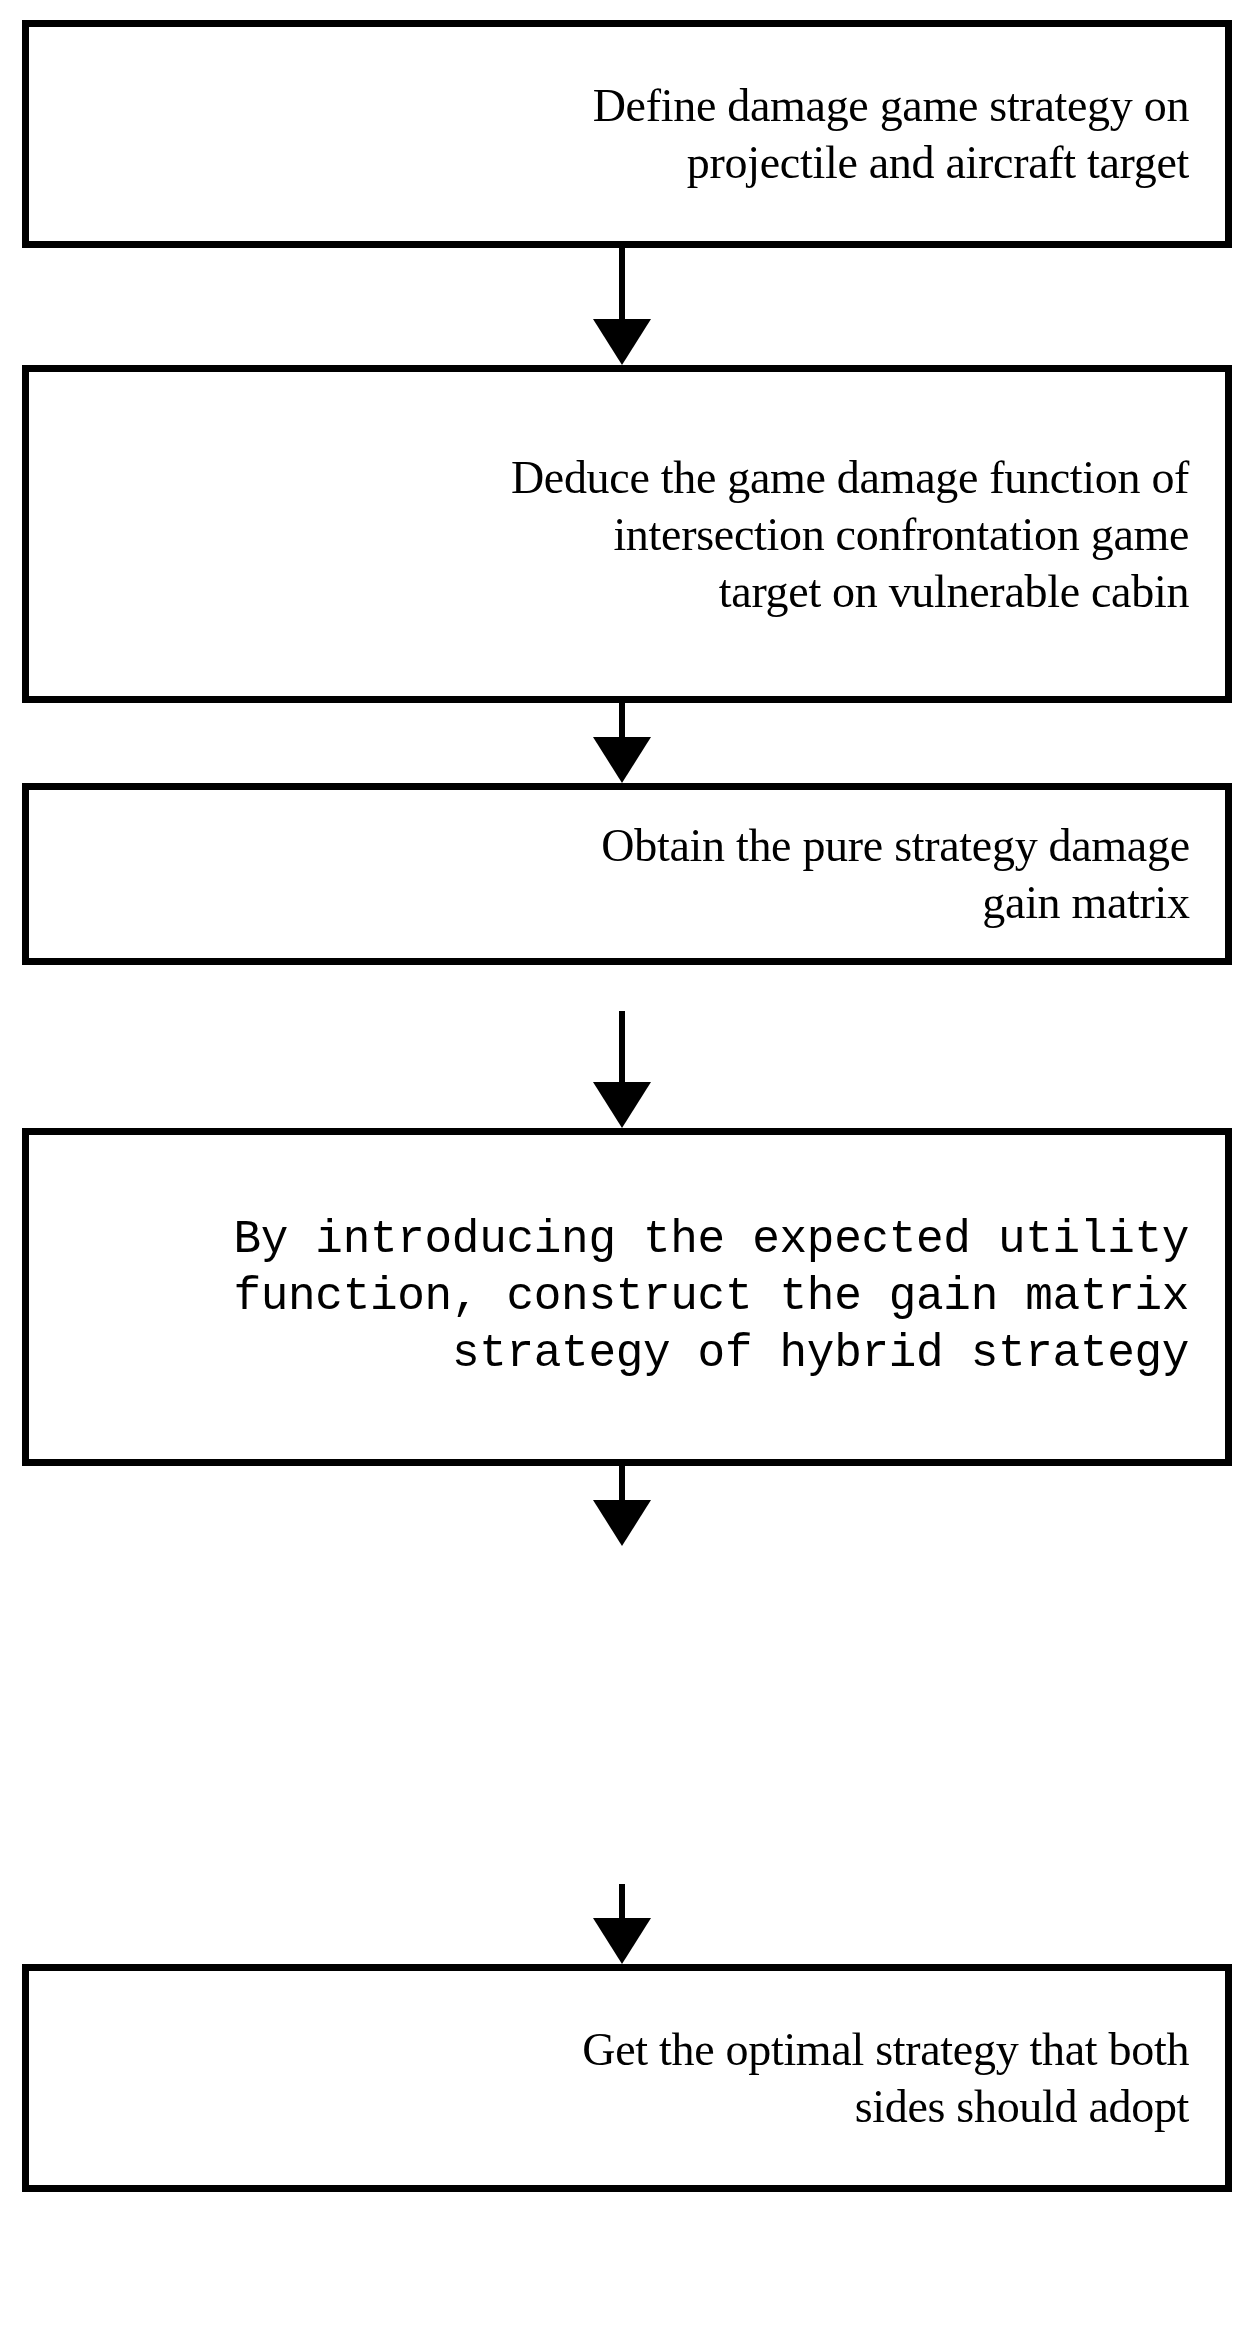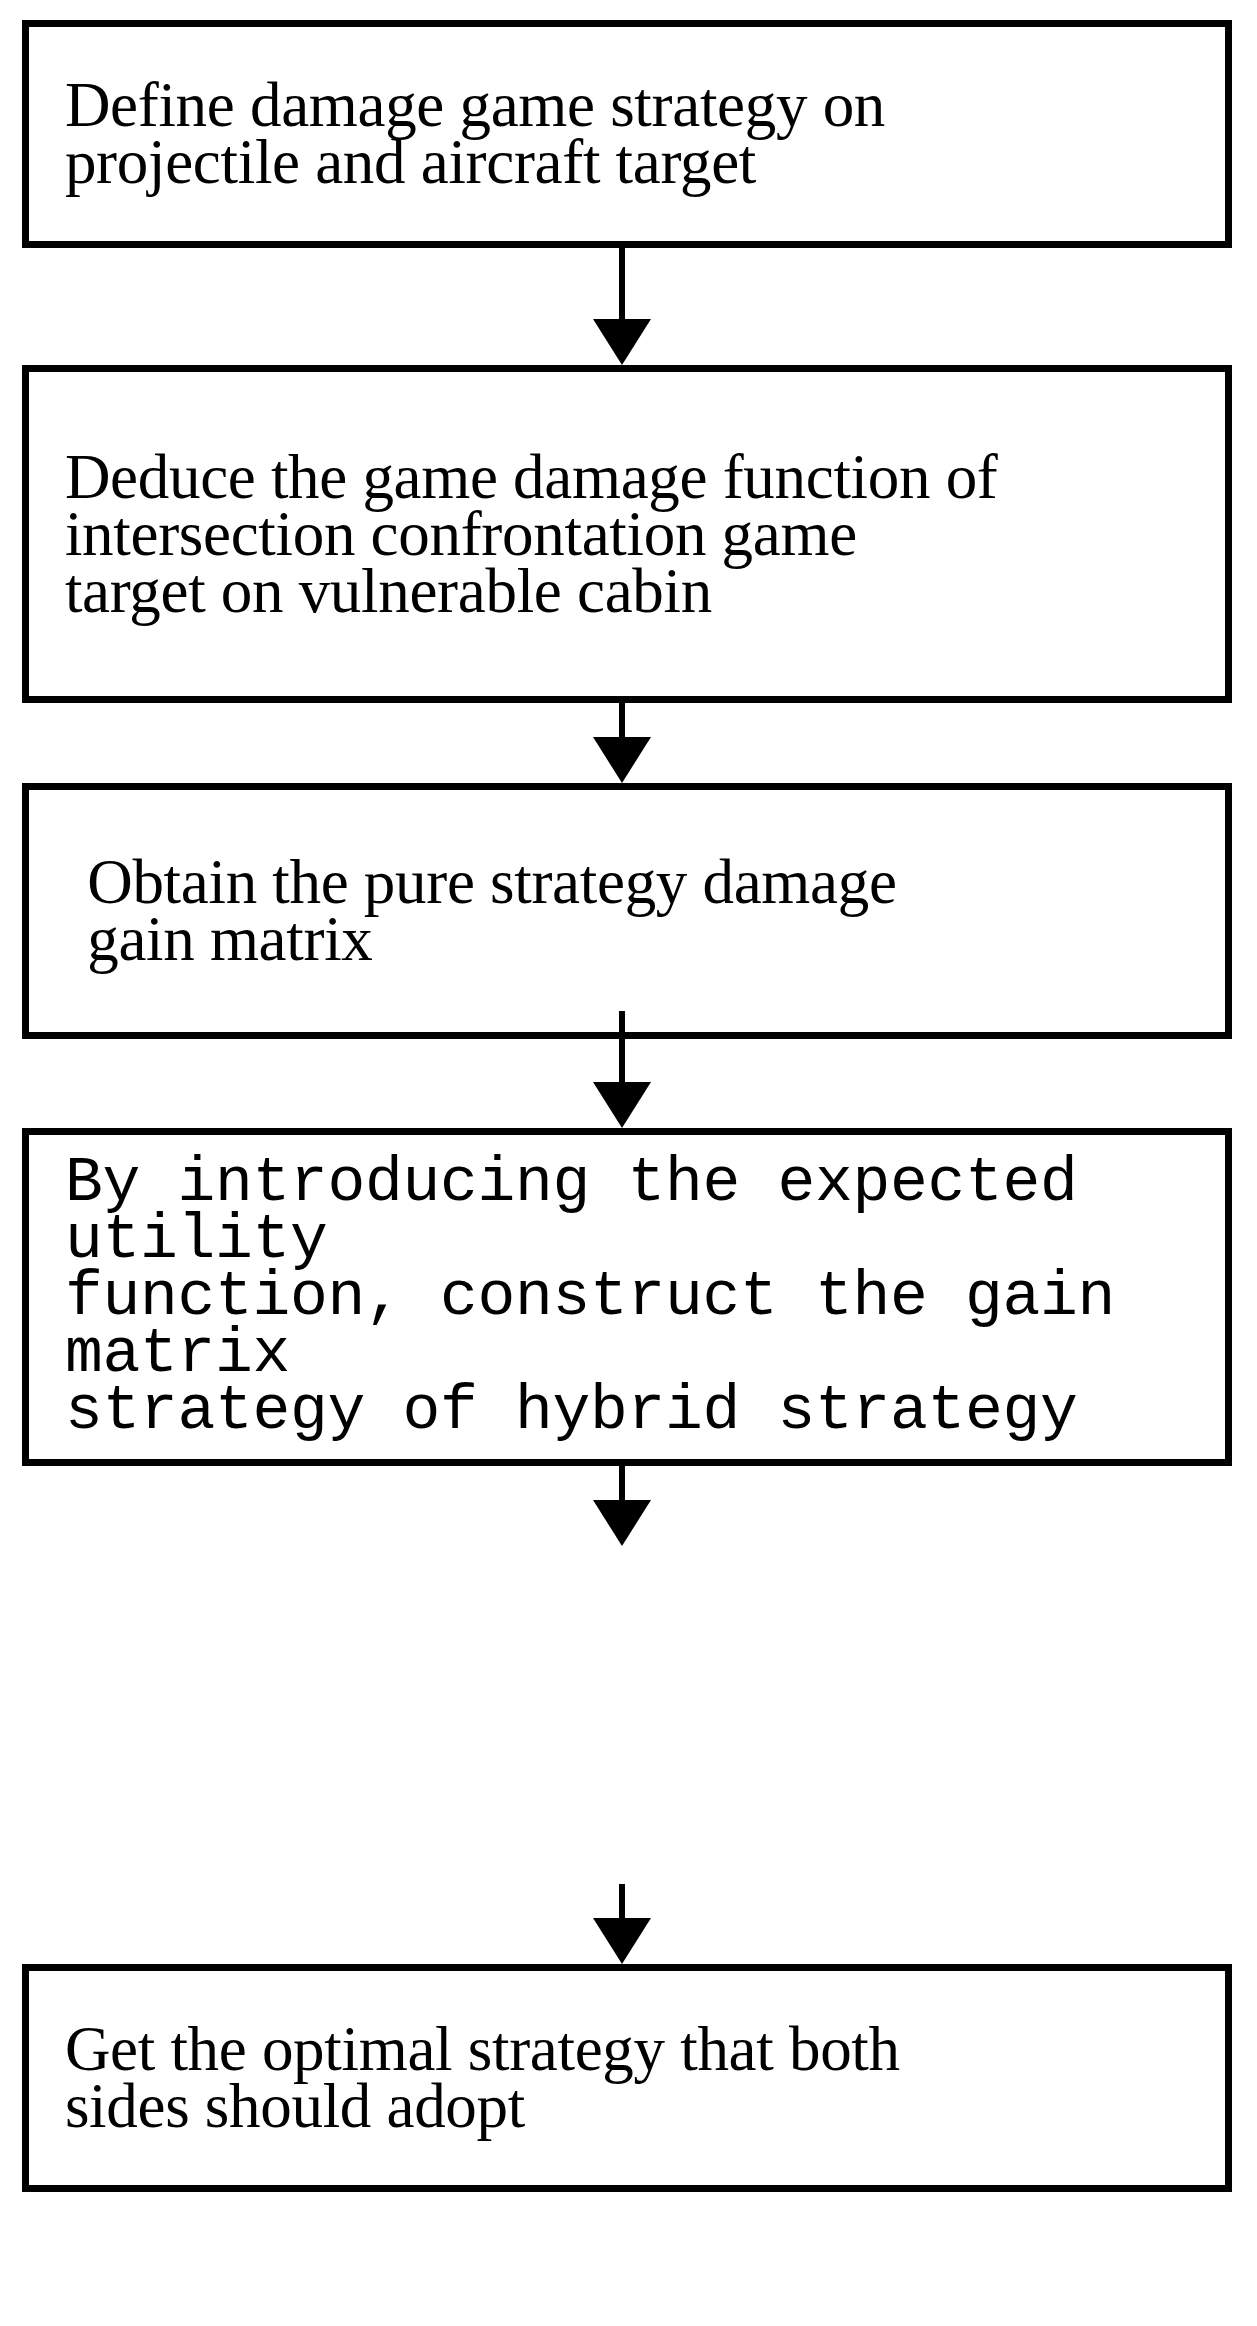--- a/index.html
+++ b/index.html
@@ -31,33 +31,33 @@
     border: 7px solid #000000;
     background: #ffffff;
     display: flex;
     align-items: center;
     justify-content: center;
   }
 
   .node-label {
     display: block;
     width: 94%;
-    text-align: left;
+    text-align: right;
     color: #000000;
-    font-size: 63px;
+    font-size: 46px;
     line-height: 57px;
     letter-spacing: -0.3px;
     white-space: pre-line;
     font-weight: 400;
   }
 
   
   .node-1 { top: 20px;   height: 228px; }
   .node-2 { top: 365px;  height: 338px; }
-  .node-3 { top: 783px;  height: 256px; padding-left: 23px; }
+  .node-3 { top: 783px;  height: 182px; padding-left: 23px; }
   .node-4 { top: 1128px; height: 338px; font-family: Liberation Mono, monospace; }
   .node-5 { top: 1546px; height: 338px; }
   .node-6 { top: 1964px; height: 228px; }
 
   
   .connector {
     position: absolute;
     left: 0;
     width: 1257px;
   }

